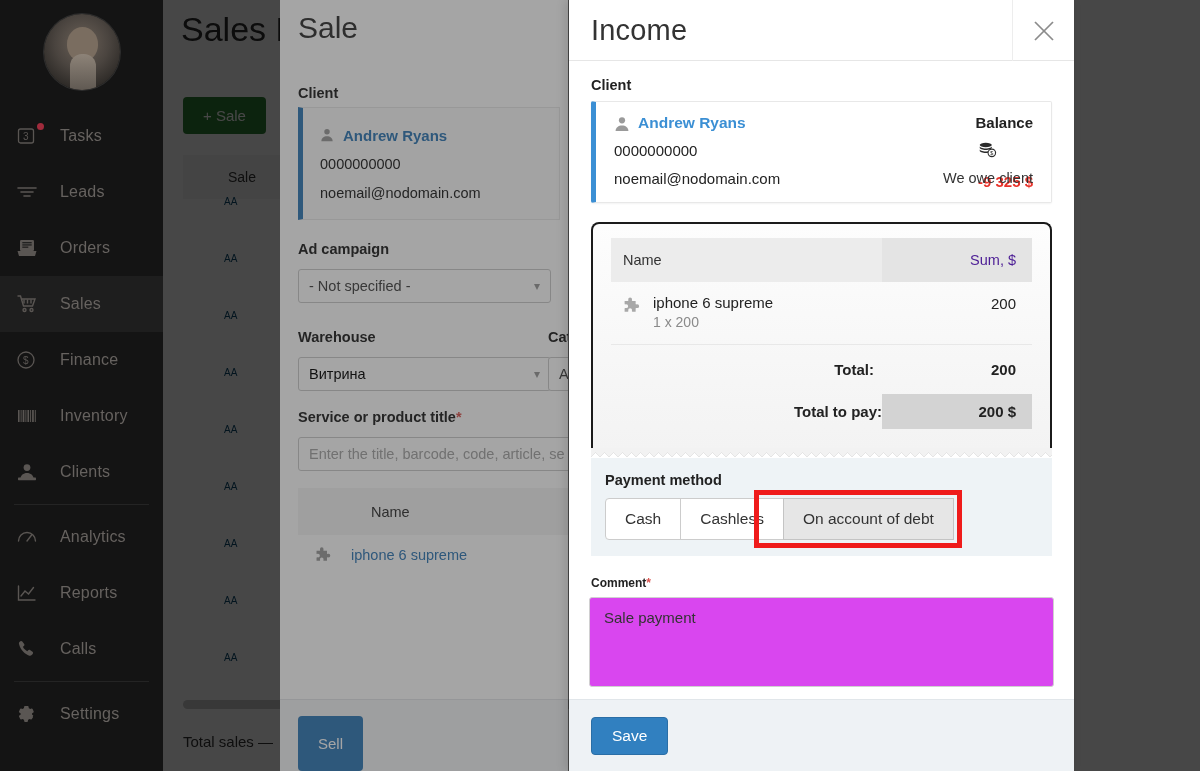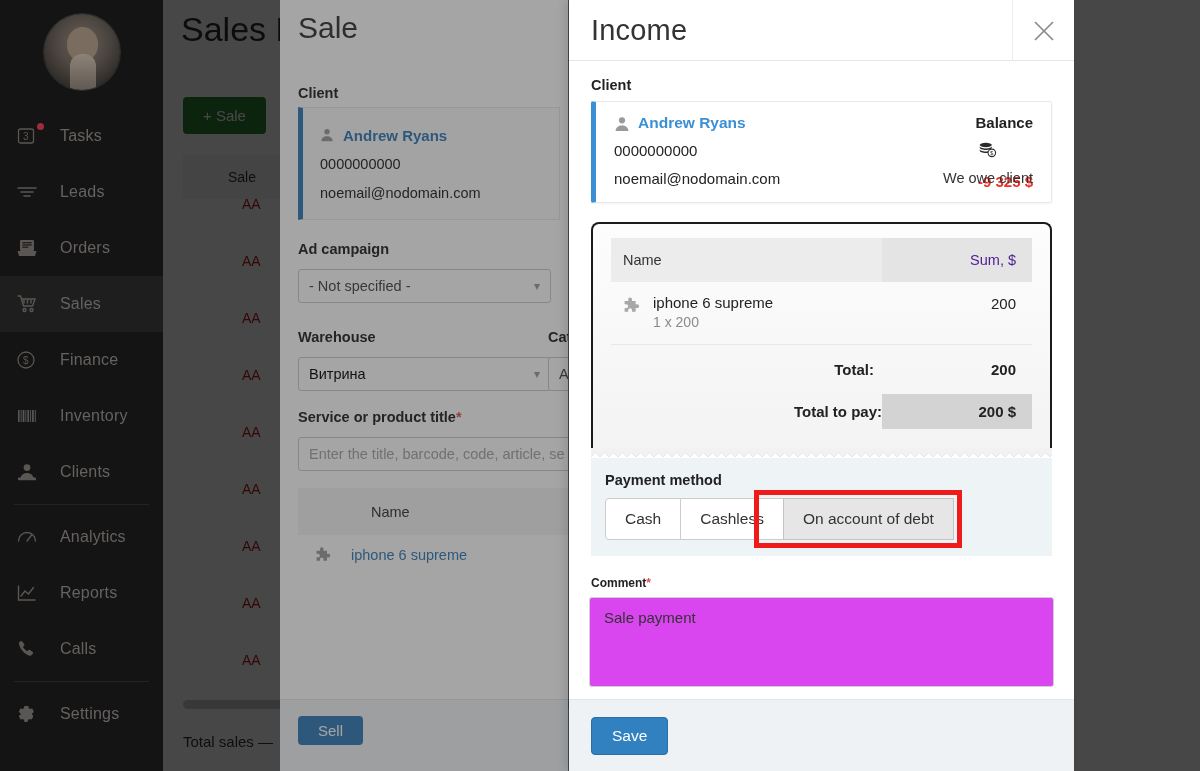--- a/index.html
+++ b/index.html
@@ -64,21 +64,21 @@
     position: absolute; left: 20px; top: 97px;
     background: #2e7d32; color: #fff; border-radius: 4px;
     padding: 10px 20px; font-size: 15px; white-space: nowrap;
   }
   .bg-thead {
     position: absolute; left: 20px; top: 155px; width: 860px; height: 44px;
     background: #f4f4f4; display: flex; align-items: center;
     padding-left: 45px; font-size: 14px; color: #333;
   }
   .bg-row {
-    position: absolute; left: 79px; font-size: 14px; color: #b91c1c;
+    position: absolute; left: 61px; font-size: 10px; color: #0c4a6e;
     white-space: nowrap;
   }
   .bg-hscroll {
     position: absolute; left: 20px; top: 700px; width: 620px; height: 9px;
     background: #c9c9c9; border-radius: 5px;
   }
   .bg-total {
     position: absolute; left: 20px; top: 733px; font-size: 15px; color: #333;
     white-space: nowrap;
   }
@@ -131,21 +131,21 @@
     position: absolute; left: 71px; top: 547px; font-size: 14.5px; color: #337ab7;
   }
   .sale-puzzle { position: absolute; left: 35px; top: 546px; }
   .sale-footer {
     position: absolute; left: 0; top: 699px; width: 288px; height: 72px;
     background: #f3f5f7; border-top: 1px solid #e3e6e8;
   }
   .sale-sell-btn {
     position: absolute; left: 18px; top: 16px;
     background: #337ab7; color: #fff; border-radius: 4px;
-    padding: 6px 20px; font-size: 15px;
+    padding: 19px 20px; font-size: 15px;
   }
   .dim-sale {
     position: absolute; left: 280px; top: 0; width: 288px; height: 771px;
     background: rgba(40,40,40,0.42); z-index: 8; pointer-events: none;
   }
 
   
   .income {
     position: absolute; left: 569px; top: 0; width: 505px; height: 771px;
     background: #ffffff; z-index: 10;

